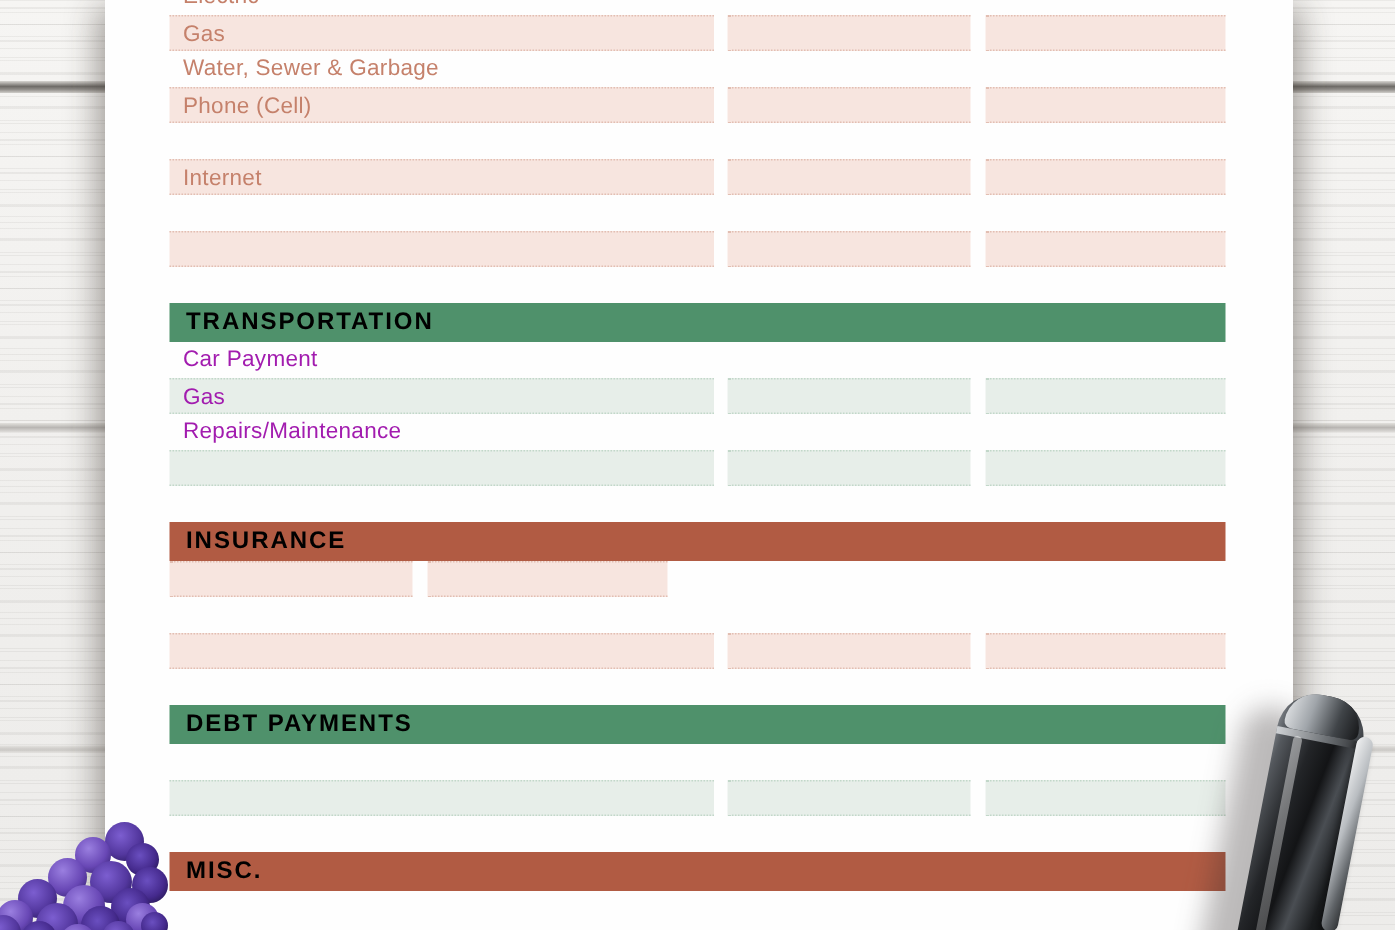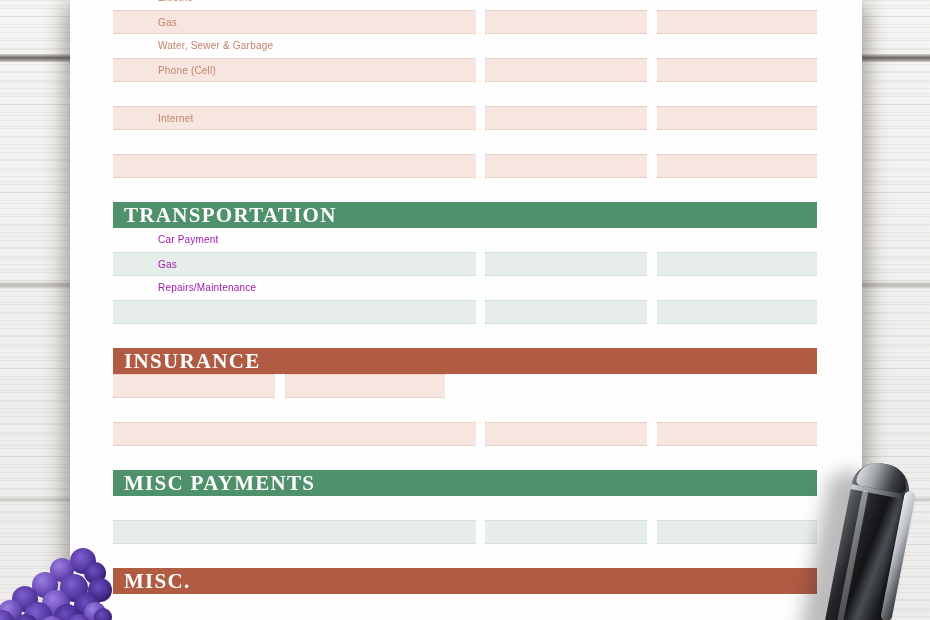--- a/index.html
+++ b/index.html
@@ -29,30 +29,30 @@
   }
   .content{position:absolute;left:43px;top:-14px;width:704px;}
 
   
   .row{display:flex;height:24px;}
   .c1{width:363px;margin-right:9px;box-sizing:border-box;}
   .c2{width:162px;margin-right:10px;box-sizing:border-box;}
   .c3{width:160px;box-sizing:border-box;}
   .sh-p{background:#f7e5df;border-top:1px dotted #e2beb2;border-bottom:1px dotted #e2beb2;}
   .sh-g{background:#e7eee9;border-top:1px dotted #c2d7c9;border-bottom:1px dotted #c2d7c9;}
-  .lbl{display:block;font-size:10px;line-height:23px;padding-left:9px;letter-spacing:.2px;white-space:nowrap;margin-left:36px;}
+  .lbl{display:block;font-size:15px;line-height:23px;padding-left:9px;letter-spacing:.2px;white-space:nowrap;}
   .t-p{color:#c5816b;}
   .t-g{color:#a21caf;}
   .spacer{height:24px;}
 
   
   .hdr{
     height:26px;width:693px;display:flex;align-items:center;padding-left:11px;
-    font-family:Liberation Serif, serif;font-weight:bold;font-size:21px;
-    letter-spacing:1.3px;color:#ffffff;
+    font-family:Liberation Sans, sans-serif;font-weight:bold;font-size:16px;
+    letter-spacing:1.3px;color:#000000;
   }
   .hdr-g{background:#4f916b;}
   .hdr-t{background:#b15b43;}
 
   
   .pen-shadow{
     position:absolute;left:831px;top:472px;width:42px;height:230px;z-index:4;
     transform:rotate(11deg);transform-origin:50% 0;
     background:rgba(50,45,42,.32);filter:blur(9px);border-radius:20px;
   }
@@ -180,21 +180,21 @@
       <div class="c3 sh-p"></div>
     </div>
     <div class="spacer"></div>
     <div class="row">
       <div class="c1 sh-p"></div>
       <div class="c2 sh-p"></div>
       <div class="c3 sh-p"></div>
     </div>
     <div class="spacer"></div>
 
-    <div class="hdr hdr-g">MISC PAYMENTS</div>
+    <div class="hdr hdr-g">DEBT PAYMENTS</div>
     <div class="row">
       <div class="c2"></div>
       <div class="c3"></div>
     </div>
     <div class="row">
       <div class="c1 sh-g"></div>
       <div class="c2 sh-g"></div>
       <div class="c3 sh-g"></div>
     </div>
     <div class="spacer"></div>

